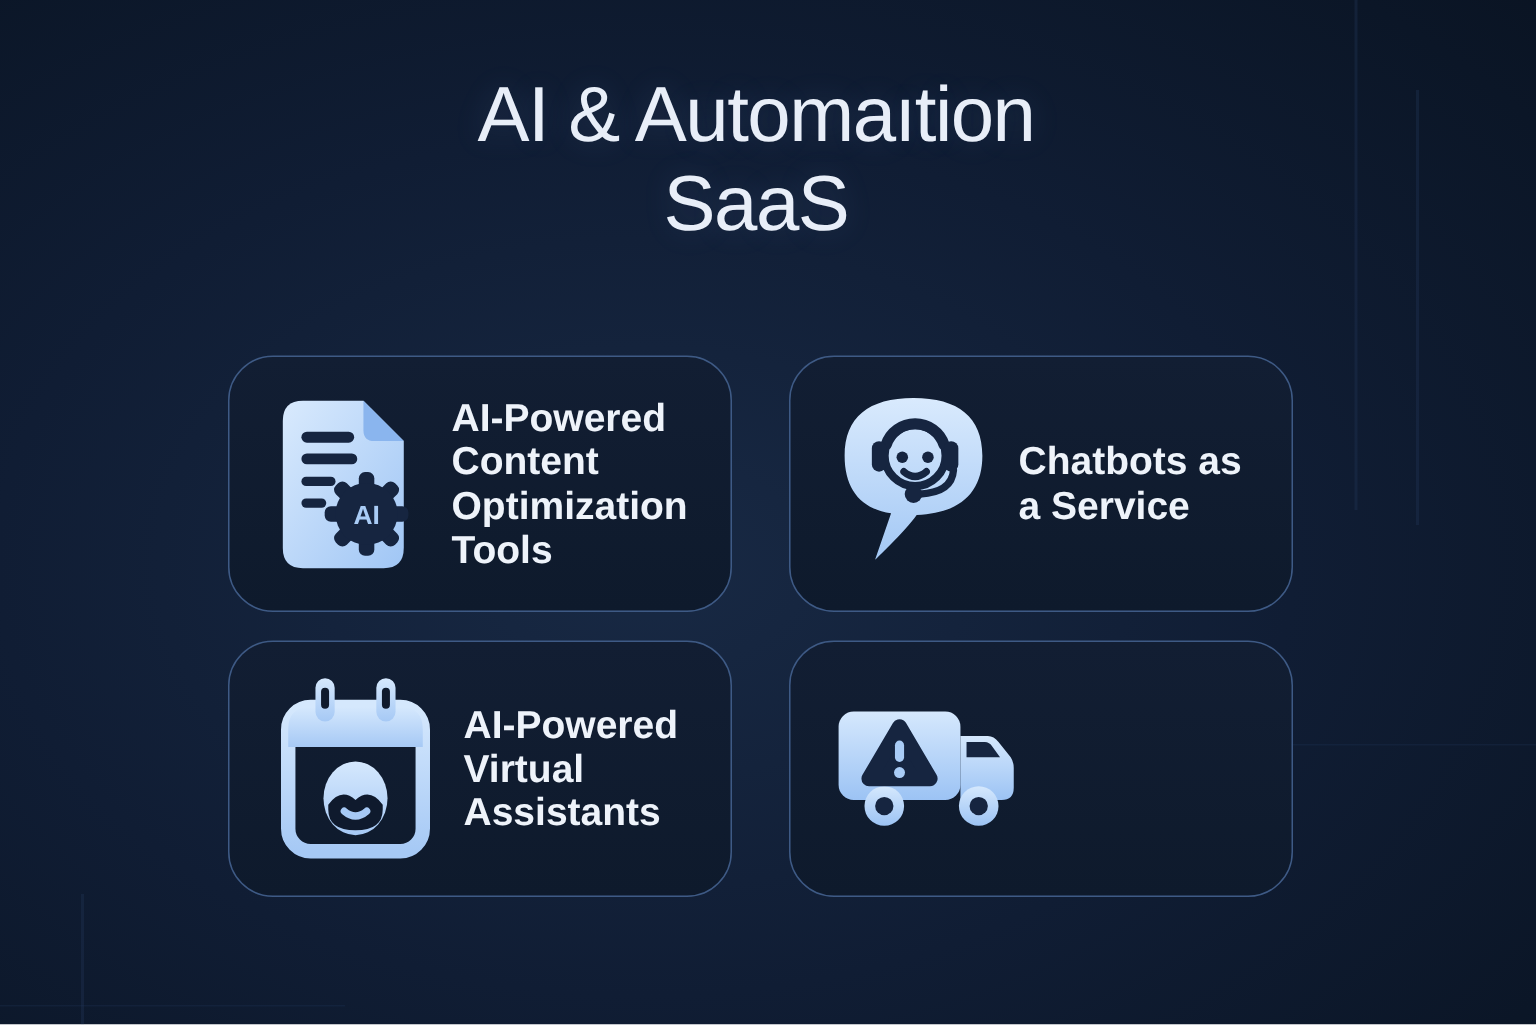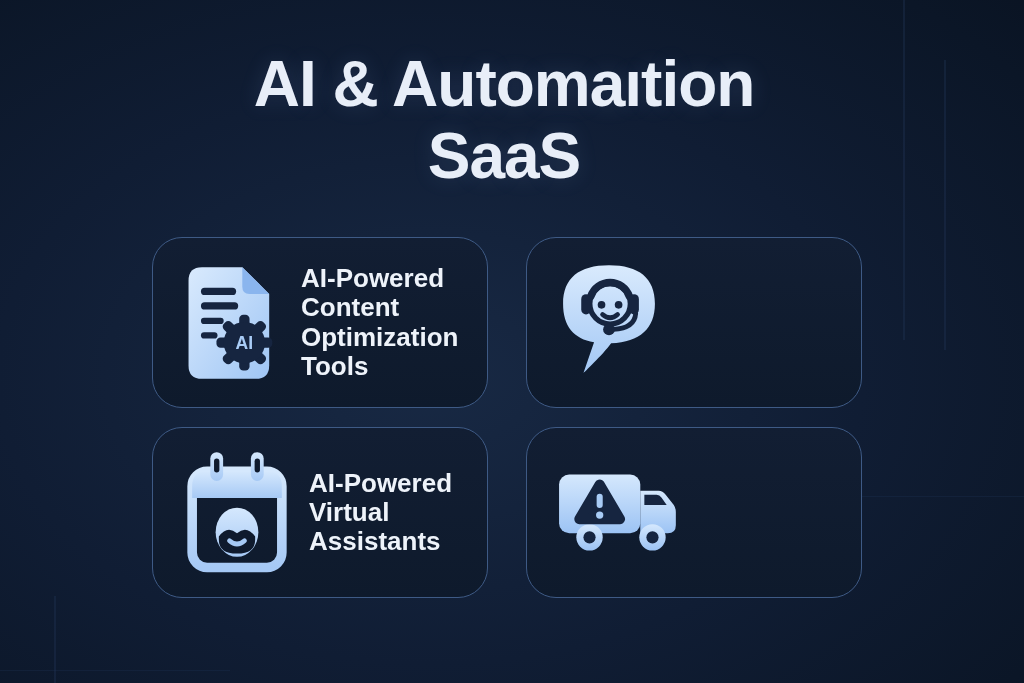--- a/index.html
+++ b/index.html
@@ -23,22 +23,22 @@
   .vline.v3 { left: 54px;  top: 596px; height: 87px; }
   .hline { position: absolute; height: 1px; background: #22375a; opacity: .28; }
   .hline.h1 { left: 700px; top: 496px; width: 324px; }
   .hline.h2 { left: 0; top: 670px; width: 230px; }
 
   .title {
     position: absolute;
     left: 0; right: 16px; top: 48px;
     text-align: center;
     color: #e8eef8;
-    font-size: 64px;
-    font-weight: 700;
+    font-size: 52px;
+    font-weight: 400;
     line-height: 1.13;
     letter-spacing: -1px;
     white-space: pre-line;
     text-shadow: 0 0 22px rgba(150,185,255,.14);
   }
 
   .grid {
     position: absolute;
     left: 152px; top: 237px;
     width: 710px; height: 361px;
@@ -130,20 +130,22 @@
         <circle cx="51" cy="41" r="19" fill="none" stroke="#162540" stroke-width="5"></circle>
         <path d="M33,34 A19,19 0 0 1 69,34" fill="none" stroke="#162540" stroke-width="7" stroke-linecap="round"></path>
         <rect x="24" y="32" width="9" height="19" rx="4.5" fill="#162540"></rect>
         <rect x="69" y="32" width="9" height="19" rx="4.5" fill="#162540"></rect>
         <circle cx="43" cy="42" r="3.6" fill="#162540"></circle>
         <circle cx="59" cy="42" r="3.6" fill="#162540"></circle>
         <path d="M44,51 Q51,57 58,51" fill="none" stroke="#162540" stroke-width="4.5" stroke-linecap="round"></path>
         <path d="M75,50 Q74,64 54,65" fill="none" stroke="#162540" stroke-width="4.5" stroke-linecap="round"></path>
         <circle cx="50" cy="65" r="5.5" fill="#162540"></circle>
       </svg>
+      <div class="label">Chatbots as
+a Service</div>
     </div>
 
     <div class="card">
       <svg class="icon" width="112" height="126" viewBox="0 0 104 118">
         <defs>
           <linearGradient id="calg" x1="0" y1="0" x2="0" y2="1">
             <stop offset="0" stop-color="#d5e8fd"></stop>
               <stop offset="1" stop-color="#a6c9f5"></stop>
           </linearGradient>
         </defs>

